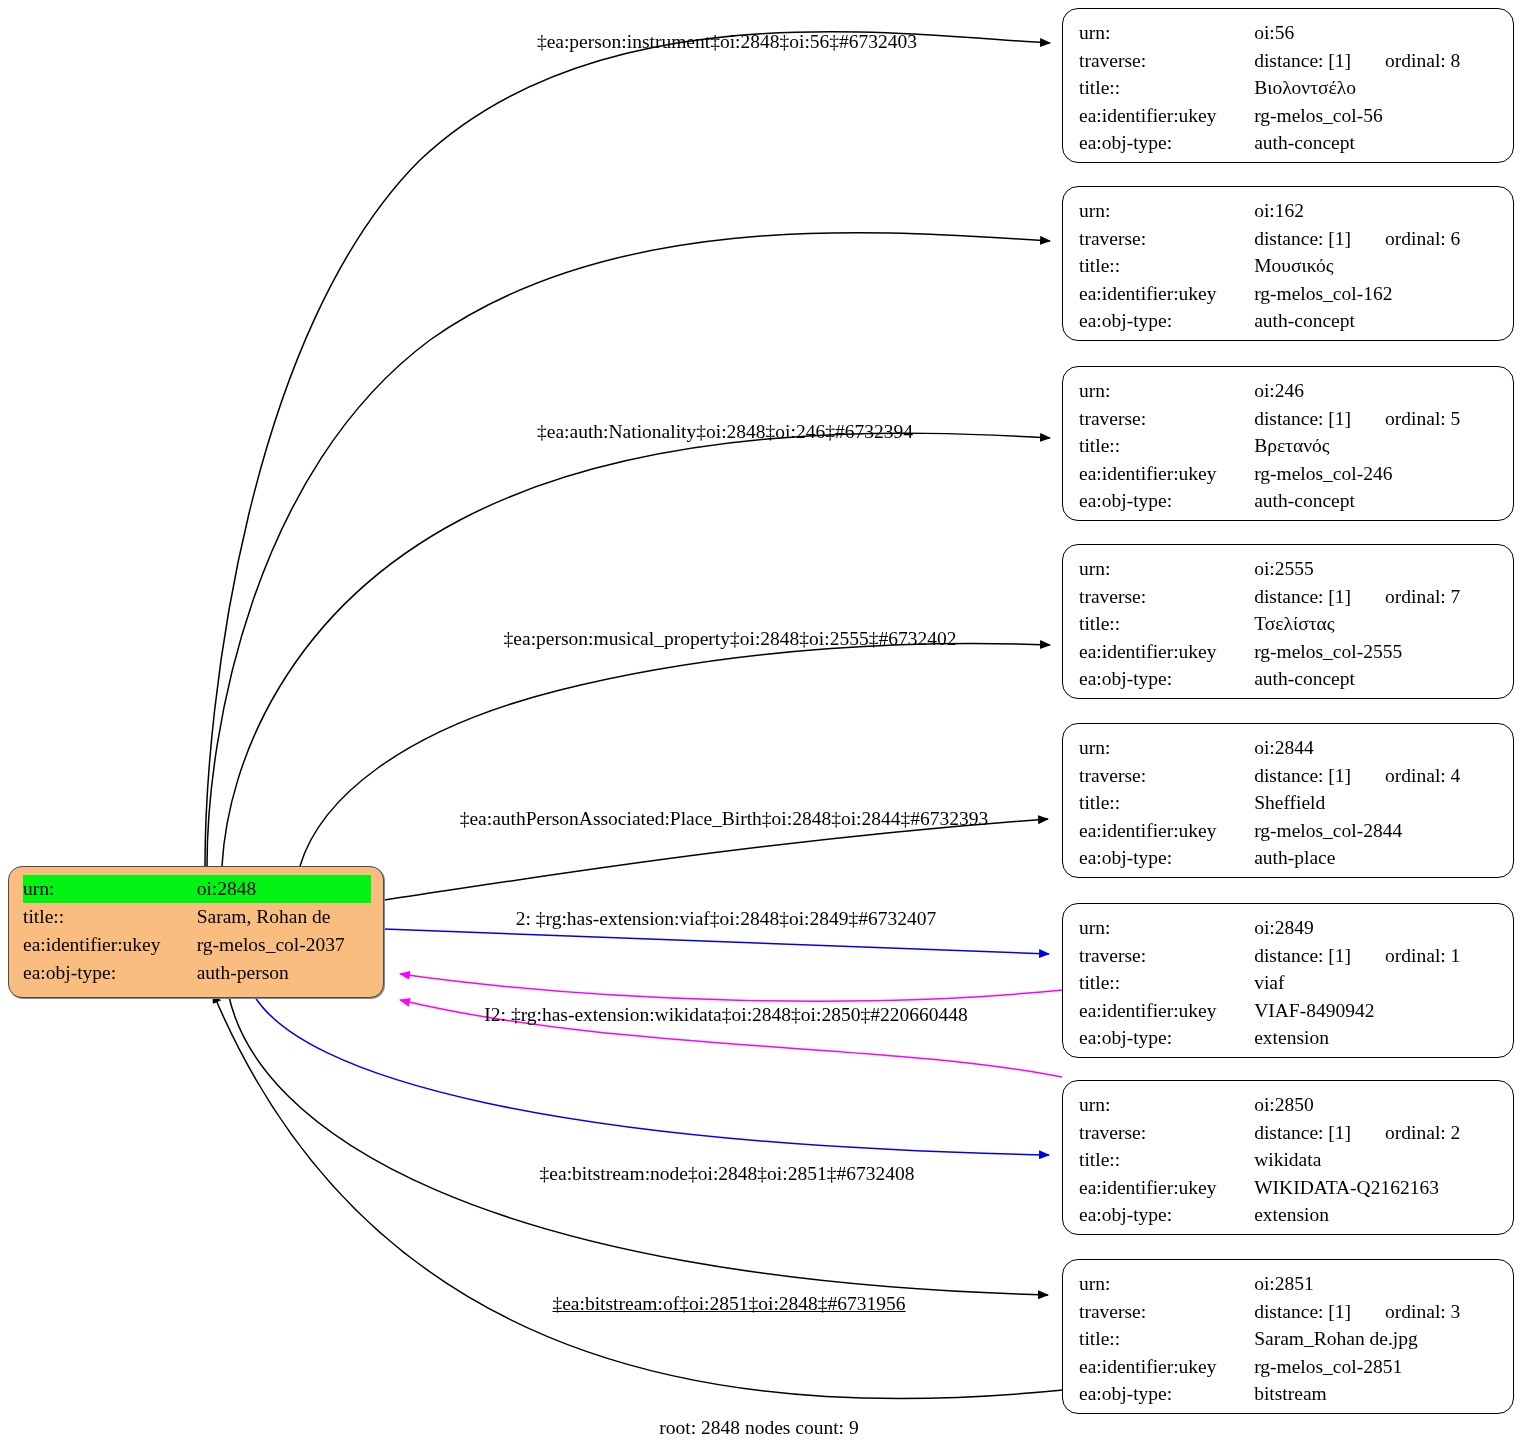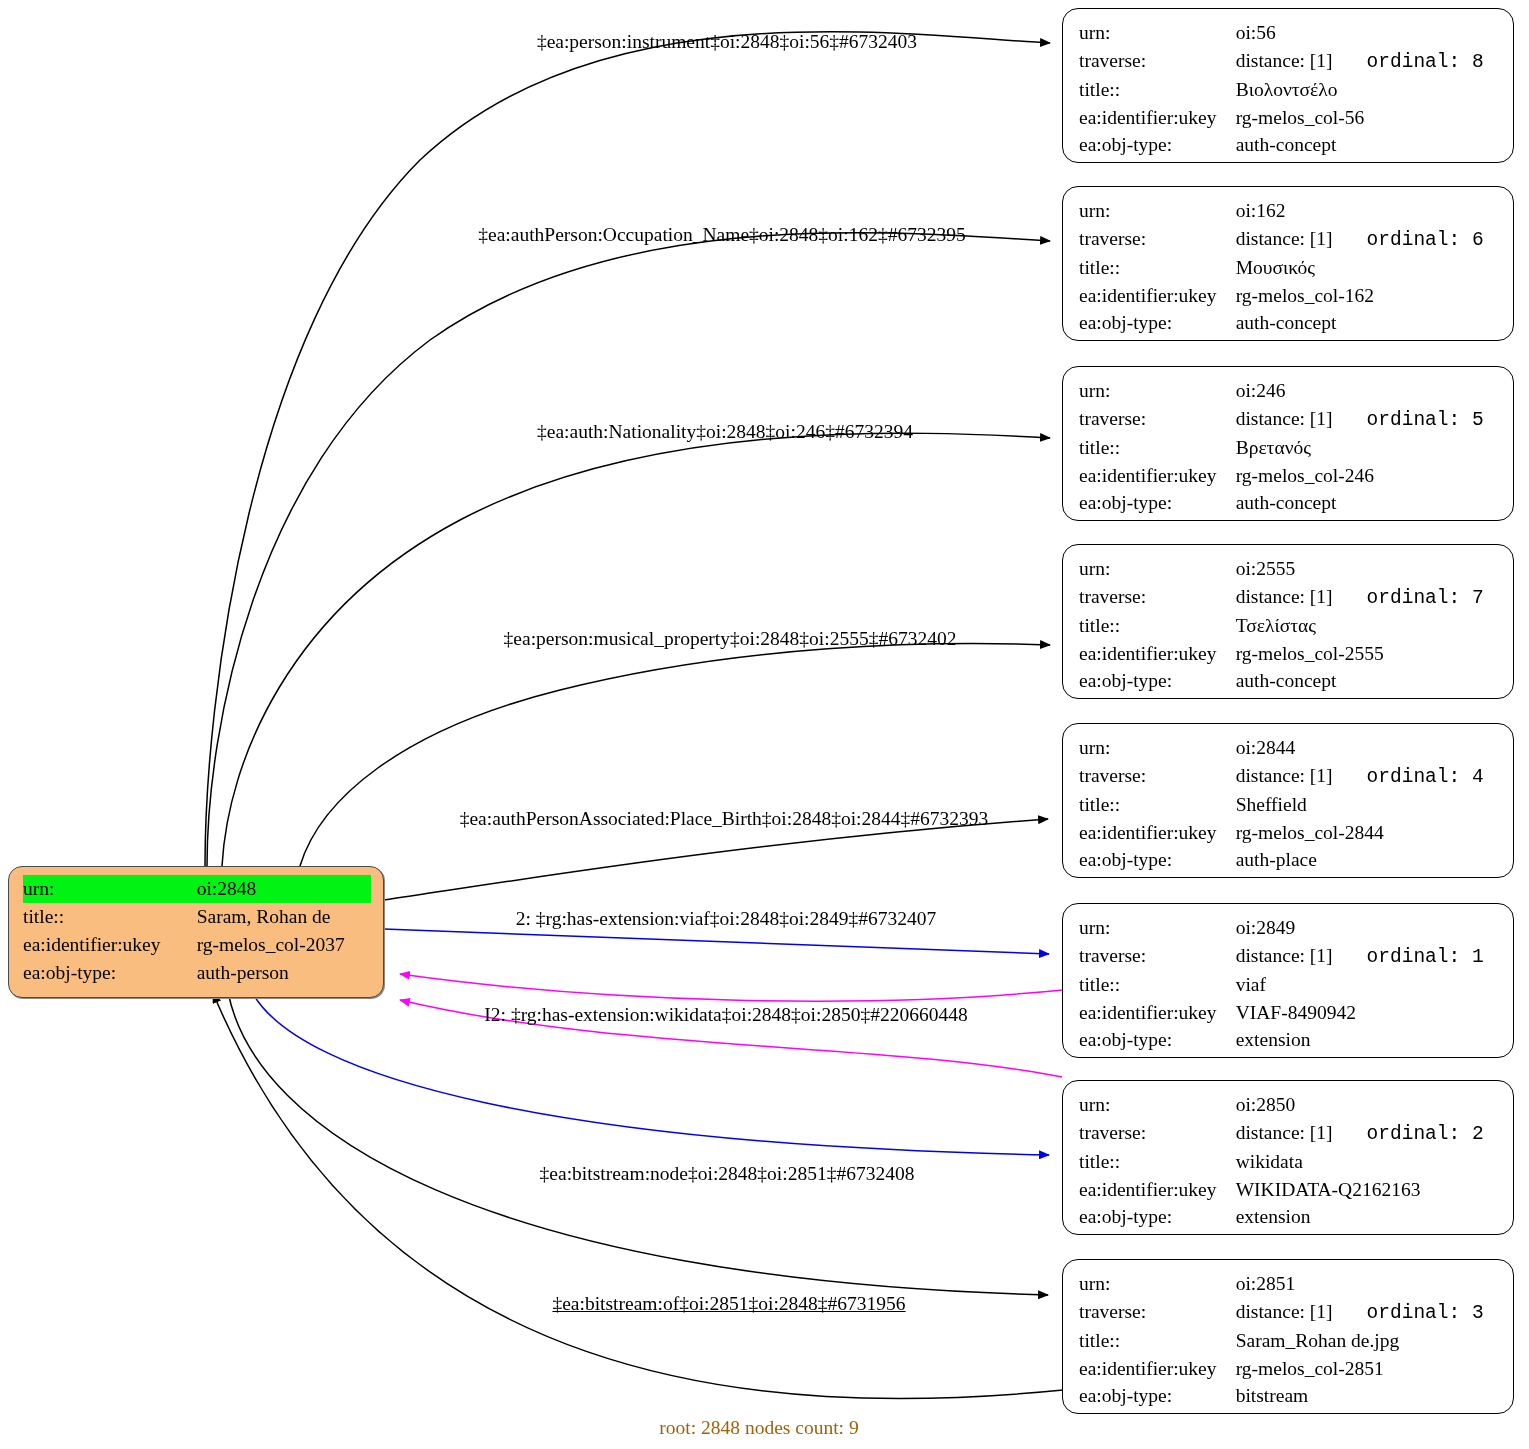--- a/index.html
+++ b/index.html
@@ -47,21 +47,21 @@
   }
   .node .k, .node .v {
     display: table-cell;
     font-size: 19.5px;
     line-height: 27.5px;
     white-space: nowrap;
     color: #000;
   }
   .node .k { padding-right: 10px; }
   .node .v .sub { display: inline-block; }
-  .node .v .sub.ord { padding-left: 34px; font-family: Liberation Mono, monospace; }
+  .node .v .sub.ord { padding-left: 34px; }
 
   
   .node.root {
     background: #f9bd80;
     border: 1.6px solid #4a4a4a;
     border-radius: 14px;
     box-shadow: 1px 1px 0 #8a8a8a;
     padding: 8px 12px 10px 14px;
   }
   .node.root .k, .node.root .v {
@@ -79,21 +79,21 @@
     position: absolute;
     font-size: 19.5px;
     line-height: 22px;
     color: #000;
     white-space: nowrap;
     transform: translate(-50%, -50%);
   }
   .footer-label {
     position: absolute;
     font-size: 19.5px;
-    color: #a16207;
+    color: #000000;
     white-space: nowrap;
     transform: translate(-50%, -50%);
   }
 </style>
 </head>
 <body>
 
 <div id="graph">
 
   <svg id="edges" viewBox="0 0 1529 1449">
@@ -348,21 +348,20 @@
       </div>
       <div class="row">
         <span class="k">ea:obj-type:</span>
         <span class="v">bitstream</span>
       </div>
     </div>
   </div>
 
   <div class="elabel" style="left:727px; top:42px;">‡ea:person:instrument‡oi:2848‡oi:56‡#6732403</div>
 
-  <div class="elabel" style="left:722px; top:235px;">‡ea:authPerson:Occupation_Name‡oi:2848‡oi:162‡#6732395</div>
 
   <div class="elabel" style="left:725px; top:432px;">‡ea:auth:Nationality‡oi:2848‡oi:246‡#6732394</div>
 
   <div class="elabel" style="left:730px; top:639px;">‡ea:person:musical_property‡oi:2848‡oi:2555‡#6732402</div>
 
   <div class="elabel" style="left:724px; top:819px;">‡ea:authPersonAssociated:Place_Birth‡oi:2848‡oi:2844‡#6732393</div>
 
   <div class="elabel" style="left:726px; top:919px;">2: ‡rg:has-extension:viaf‡oi:2848‡oi:2849‡#6732407</div>
 
 

